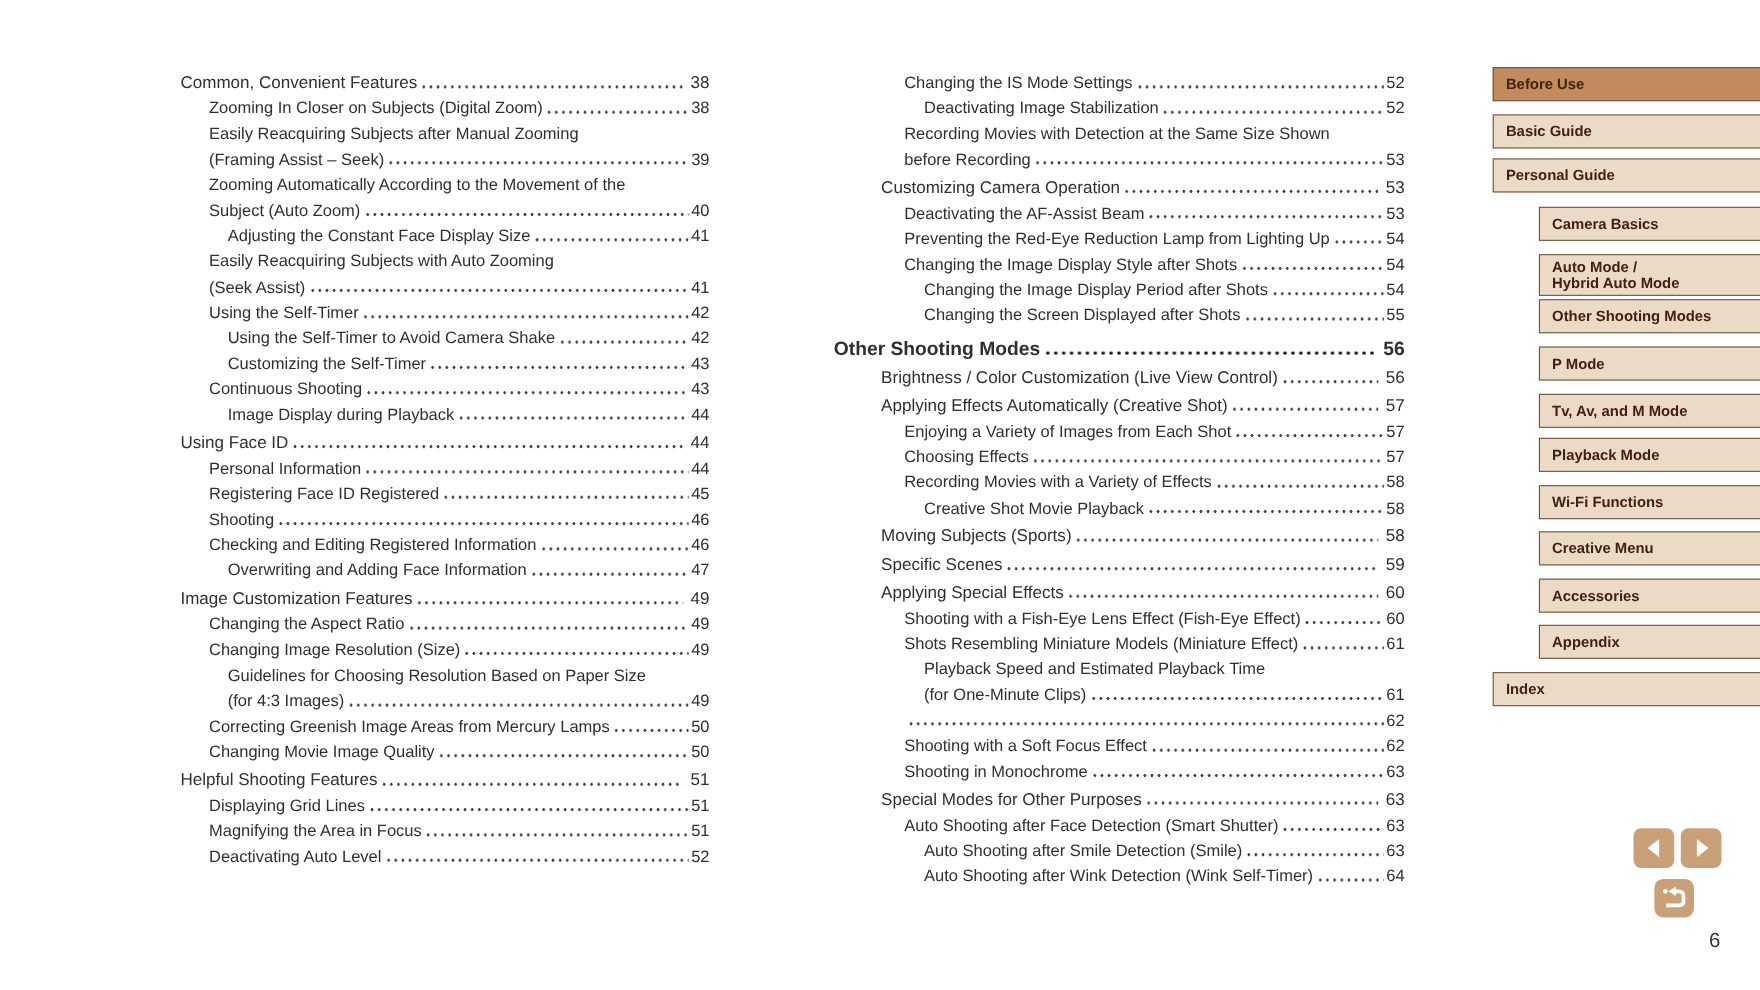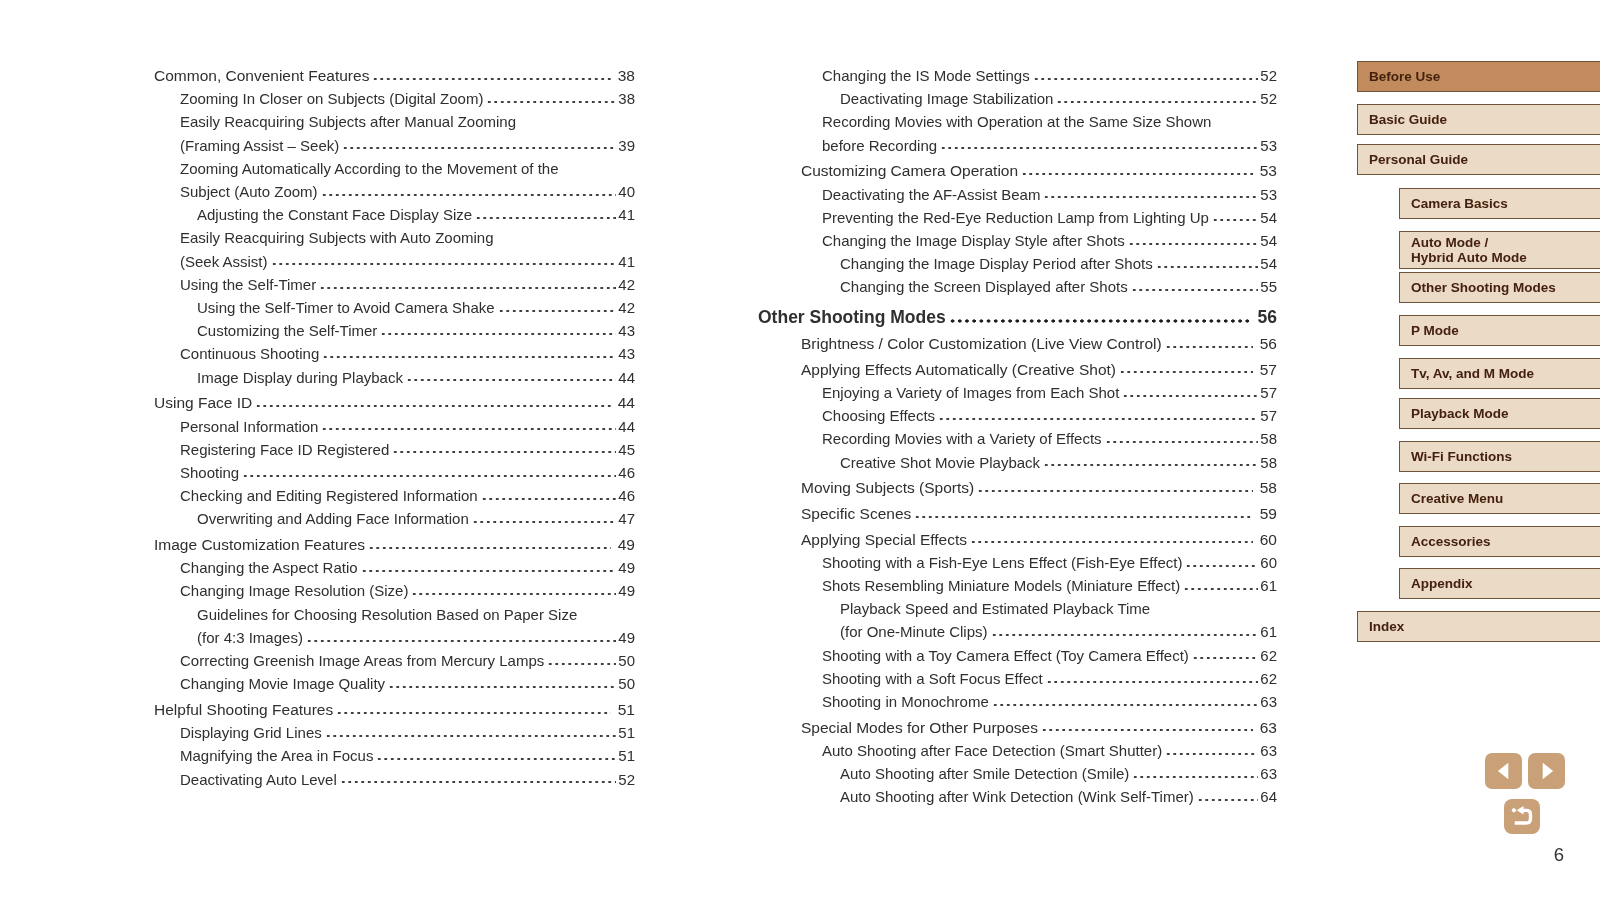--- a/index.html
+++ b/index.html
@@ -3,21 +3,21 @@
 <meta charset="utf-8">
 <style>
   html,body{margin:0;padding:0;}
   body{
     width:1600px;height:900px;position:relative;overflow:hidden;
     background:#ffffff;color:#2f2f2f;
     font-family:"Liberation Sans", sans-serif;
   }
   
   .toc-col{position:absolute;top:64px;}
-  #col-left{left:154px;width:481px;}
+  #col-left{left:164px;width:481px;}
   #col-mid{left:758px;width:519px;}
   .toc-entry{cursor:pointer;}
   .toc-line{line-height:23.2px;white-space:nowrap;}
   .toc-line.row{display:flex;align-items:baseline;}
   .toc-line .t{flex:0 0 auto;}
   .toc-line .dots{
     flex:1 1 auto;min-width:8px;margin:0 2px 0 3px;align-self:stretch;
     background-image:radial-gradient(circle,#3f3f3f 1.15px,transparent 1.35px);
     background-size:6.5px 10px;background-repeat:repeat-x;
     background-position:left 0 bottom 3.5px;
@@ -274,21 +274,21 @@
       </div>
     </div>
     <div class="toc-entry lv3">
       <div class="toc-line row">
         <span class="t">Deactivating Image Stabilization</span>
         <span class="dots"></span>
         <span class="pg">52</span>
       </div>
     </div>
     <div class="toc-entry lv2">
-      <div class="toc-line plain"><span class="t">Recording Movies with Operation at the Same Size Shown</span></div>
+      <div class="toc-line plain"><span class="t">Recording Movies with Detection at the Same Size Shown</span></div>
       <div class="toc-line row">
         <span class="t">before Recording</span>
         <span class="dots"></span>
         <span class="pg">53</span>
       </div>
     </div>
     <div class="toc-entry lv1">
       <div class="toc-line row">
         <span class="t">Customizing Camera Operation</span>
         <span class="dots"></span>
@@ -417,21 +417,20 @@
     <div class="toc-entry lv3">
       <div class="toc-line plain"><span class="t">Playback Speed and Estimated Playback Time</span></div>
       <div class="toc-line row">
         <span class="t">(for One-Minute Clips)</span>
         <span class="dots"></span>
         <span class="pg">61</span>
       </div>
     </div>
     <div class="toc-entry lv2">
       <div class="toc-line row">
-        <span class="t">Shooting with a Toy Camera Effect (Toy Camera Effect)</span>
         <span class="dots"></span>
         <span class="pg">62</span>
       </div>
     </div>
     <div class="toc-entry lv2">
       <div class="toc-line row">
         <span class="t">Shooting with a Soft Focus Effect</span>
         <span class="dots"></span>
         <span class="pg">62</span>
       </div>

